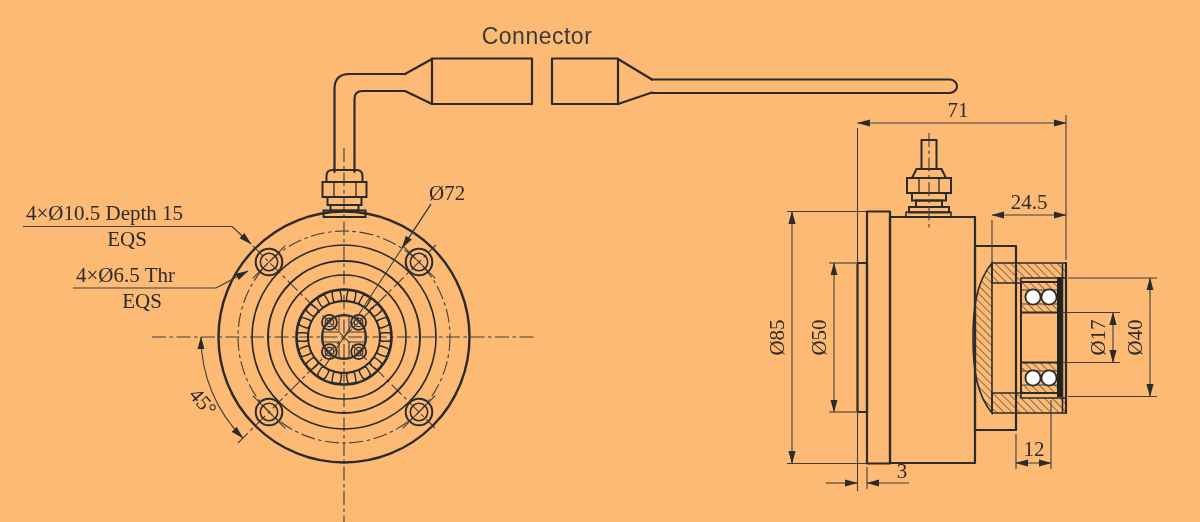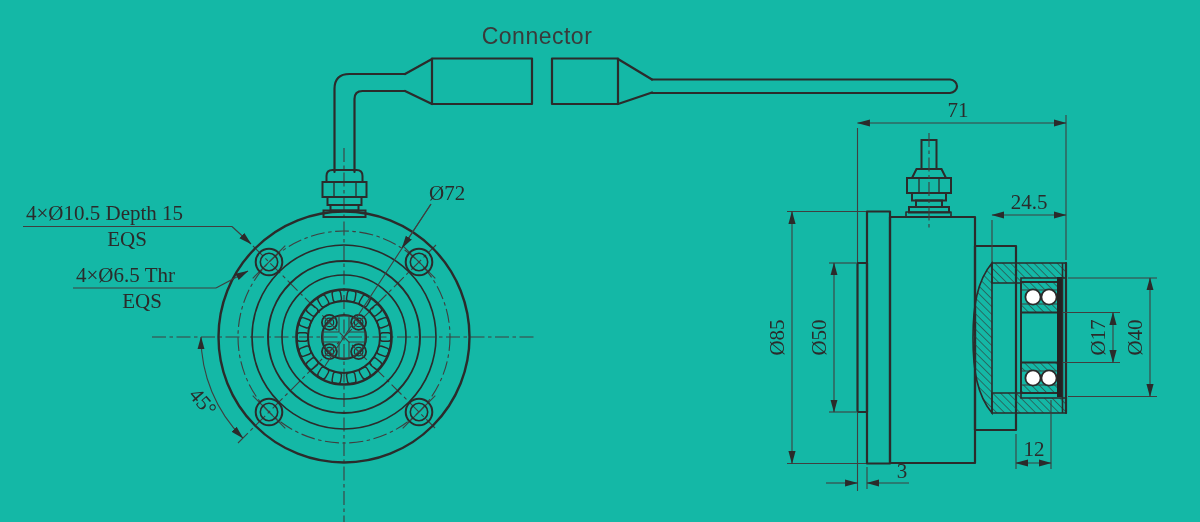--- a/index.html
+++ b/index.html
@@ -1,16 +1,16 @@
 <!DOCTYPE html>
 <html><head>
 <meta charset="utf-8">
 <style>
   html,body{margin:0;padding:0;background:#ffffff;}
-  .stage{position:relative;width:1200px;height:522px;background:#14b8a6;overflow:hidden;
+  .stage{position:relative;width:1200px;height:522px;background:#fdba74;overflow:hidden;
          font-family:"Liberation Serif", serif;}
   svg{display:block}
   .ol  {fill:none;stroke:#2b2b2b;stroke-width:2.2;stroke-linejoin:round;stroke-linecap:round}
   .ol2 {fill:none;stroke:#2b2b2b;stroke-width:1.6;stroke-linejoin:round}
   .thin{fill:none;stroke:#3f3f3f;stroke-width:1.1}
   .cl  {fill:none;stroke:#3f3f3f;stroke-width:1.1;stroke-dasharray:14 3.5 3.5 3.5}
   .dimt{font:21px "Liberation Serif", serif;fill:#2b2b2b}
   .lblt{font:23px "Liberation Sans", sans-serif;fill:#3a3a3a;letter-spacing:.5px}
   .hat {stroke:#2b2b2b;stroke-width:1.6}
 </style>

